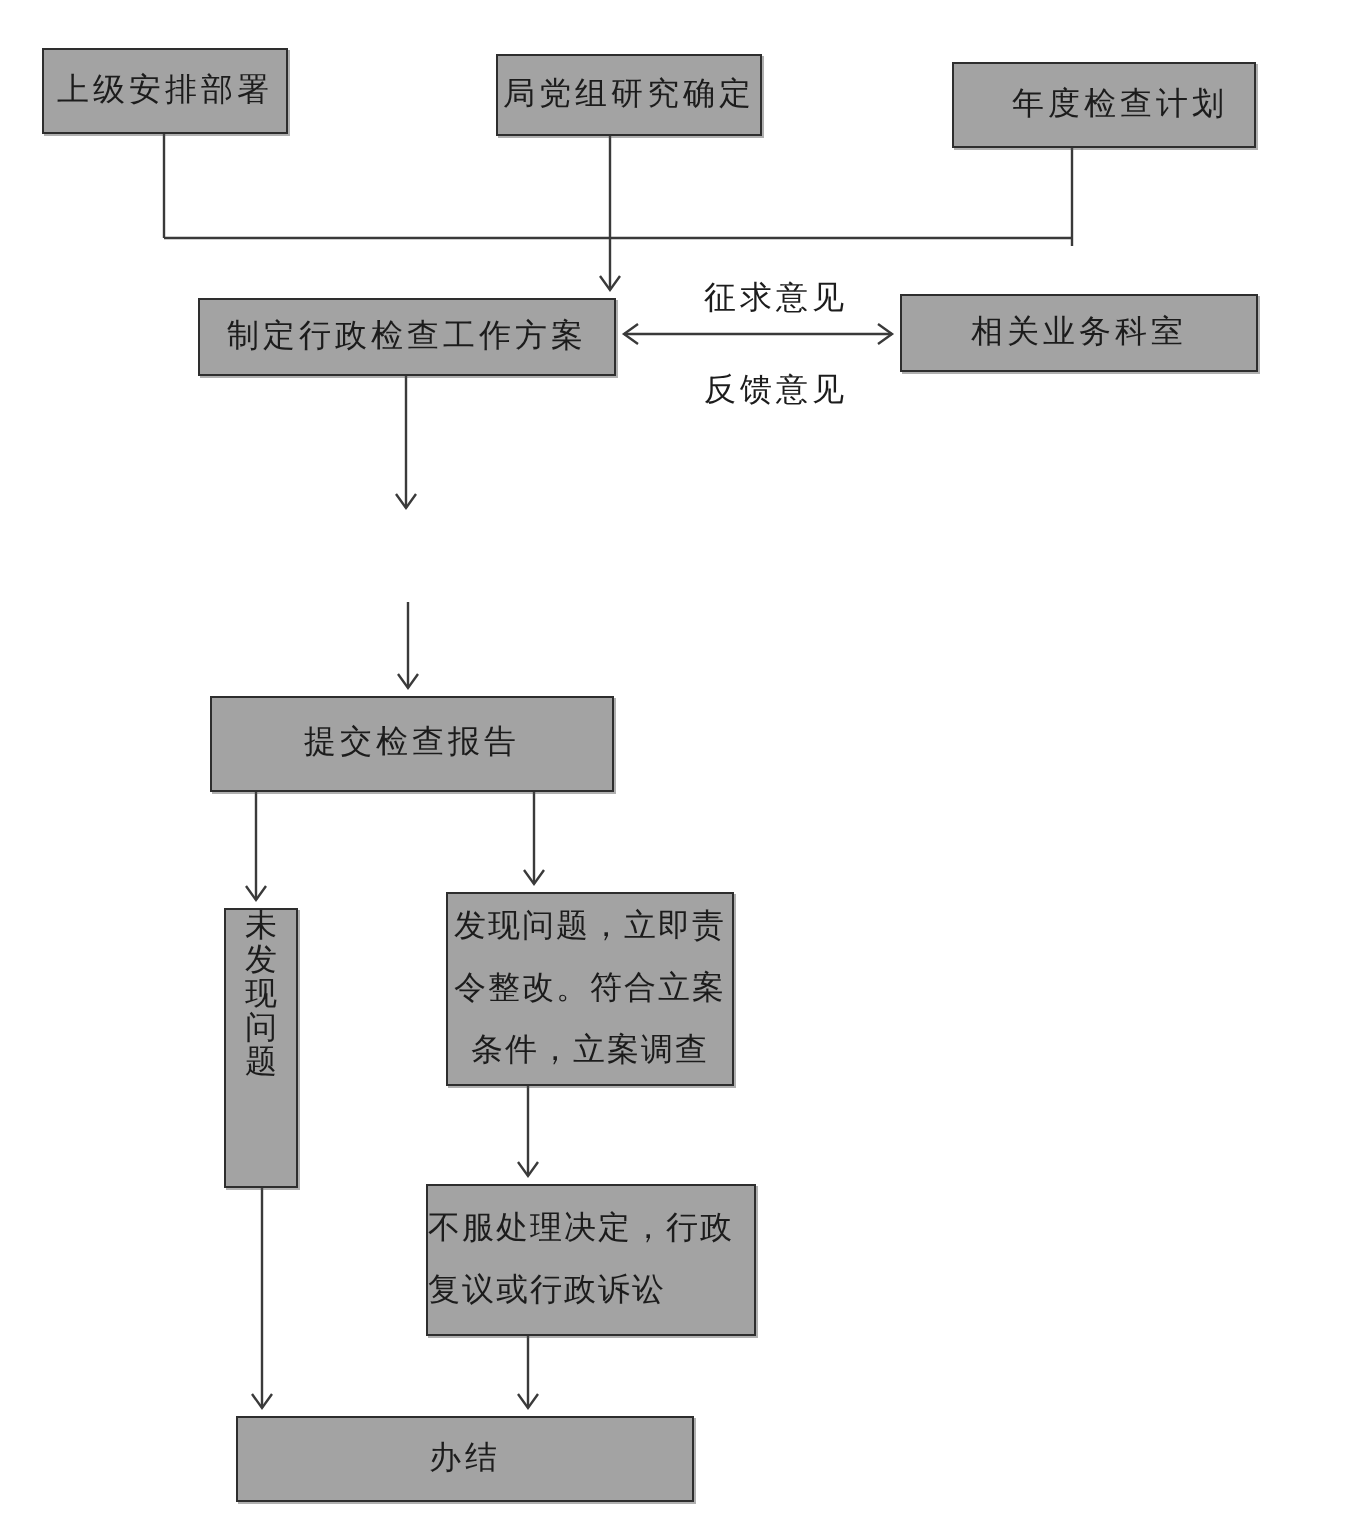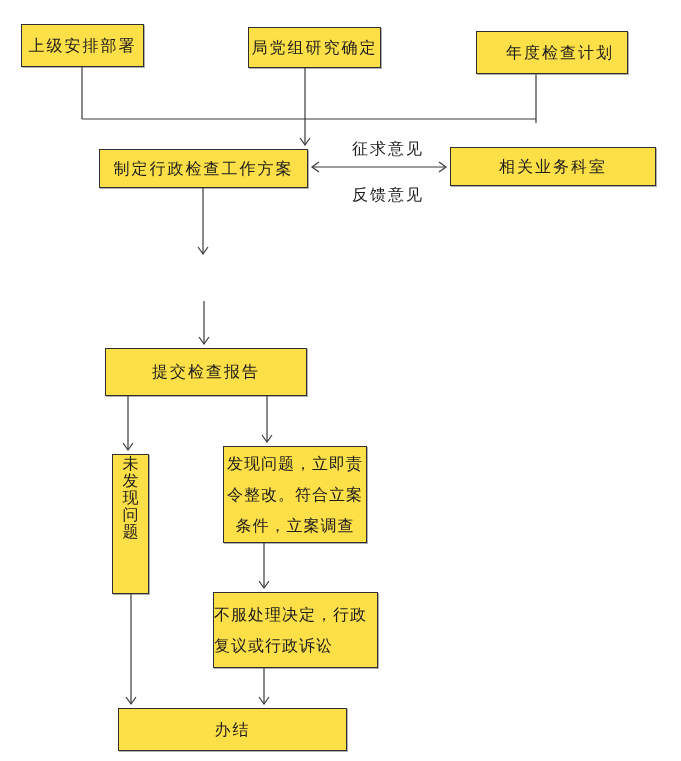--- a/index.html
+++ b/index.html
@@ -14,21 +14,21 @@
   }
   #wires {
     position: absolute;
     left: 0; top: 0;
     width: 681px; height: 761px;
   }
   .node {
     position: absolute;
     box-sizing: border-box;
     border: 1.4px solid #2e2e2e;
-    background: #fde047;
+    background: #a3a3a3;
     box-shadow: 1px 1px 0 rgba(80,80,80,0.45);
     display: flex;
     align-items: center;
     justify-content: center;
     font-size: 16px;
     letter-spacing: 2px;
     text-align: center;
     line-height: 1.35;
   }
   .node.multiline {
@@ -52,21 +52,21 @@
     position: absolute;
     font-size: 16px;
     letter-spacing: 2px;
     white-space: nowrap;
   }
   
   #n-superior        { left: 21px;  top: 24px;  width: 123px; height: 43px; }
   #n-party-group     { left: 248px; top: 27px;  width: 133px; height: 41px; }
   #n-annual-plan     { left: 476px; top: 31px;  width: 152px; height: 43px; padding-left: 16px; }
   #n-work-plan       { left: 99px;  top: 149px; width: 209px; height: 39px; }
-  #n-business-depts  { left: 450px; top: 147px; width: 206px; height: 39px; }
+  #n-business-depts  { left: 450px; top: 147px; width: 179px; height: 39px; }
   #n-joint-inspection{ left: 93px;  top: 258px; width: 525px; height: 43px; }
   #n-submit-report   { left: 105px; top: 348px; width: 202px; height: 48px; }
   #n-no-problem      { left: 112px; top: 454px; width: 37px;  height: 140px; }
   #n-problem-found   { left: 223px; top: 446px; width: 144px; height: 97px; }
   #n-appeal          { left: 213px; top: 592px; width: 165px; height: 76px; }
   #n-complete        { left: 118px; top: 708px; width: 229px; height: 43px; }
   #lbl-solicit  { left: 352px; top: 139px; }
   #lbl-feedback { left: 352px; top: 185px; }
 </style>
 </head>

